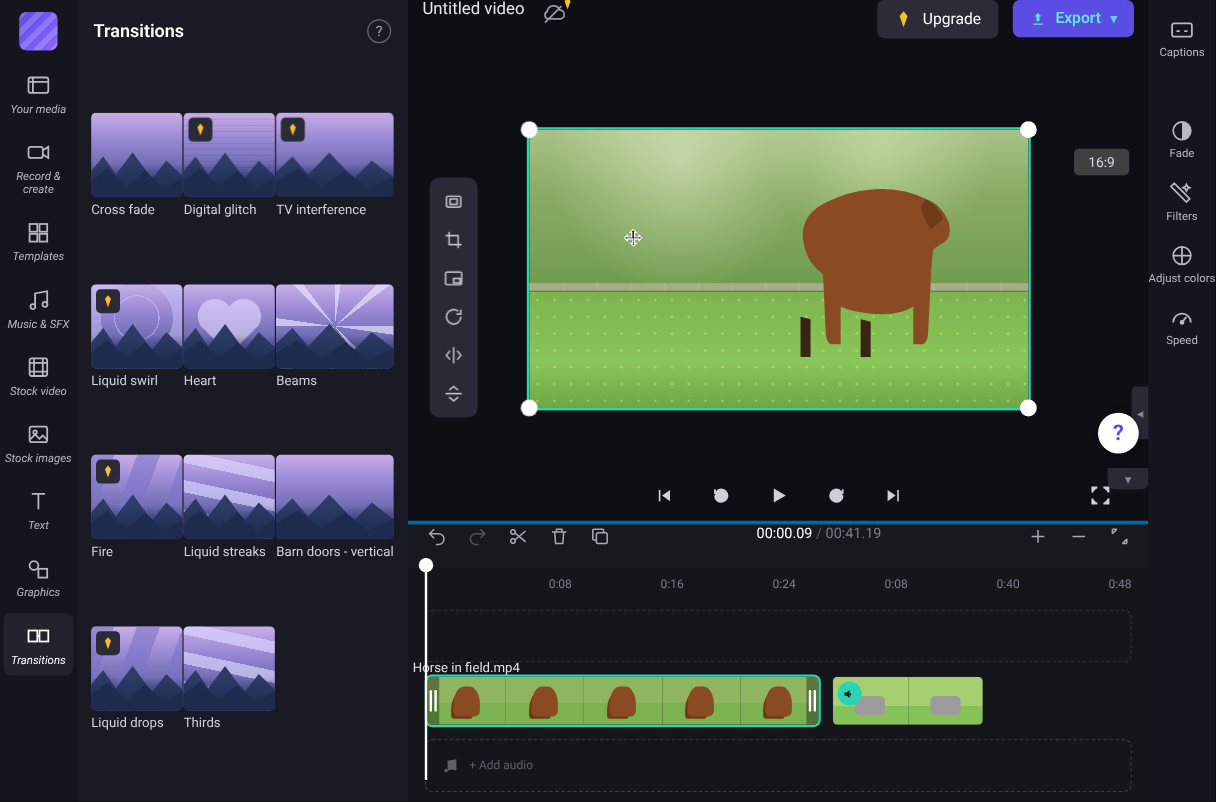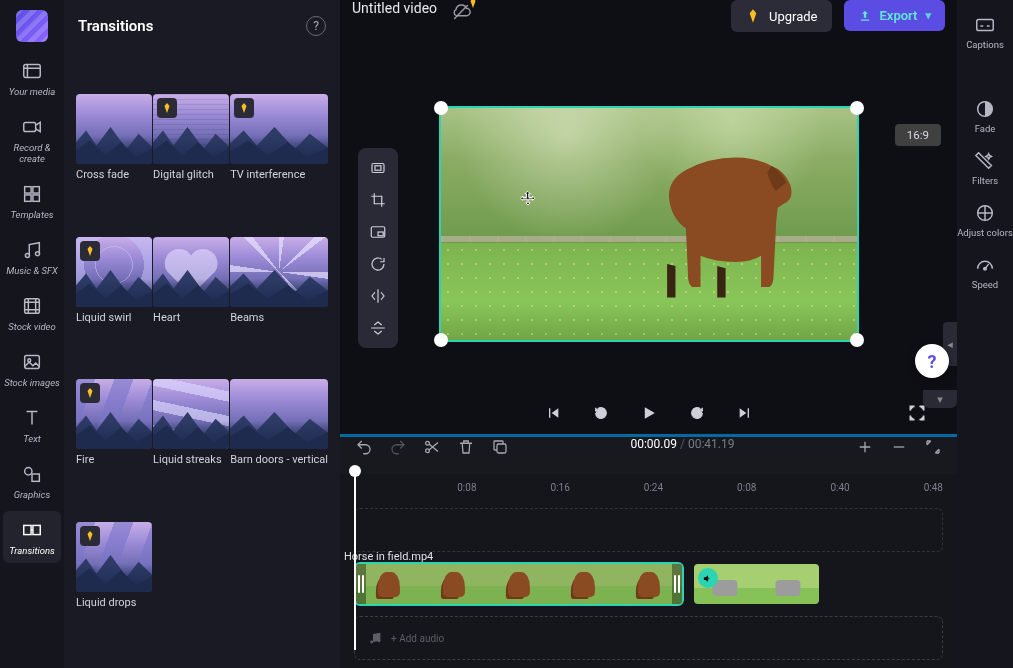--- a/index.html
+++ b/index.html
@@ -336,20 +336,29 @@
               <path d="M0 50 L0 38 L25 22 L48 40 L70 24 L92 42 L120 28 L120 50 Z" fill="#1e2a4e"></path>
             </svg></div>
           <div class="pro-badge">
             <svg viewBox="0 0 24 24">
               <path d="M12 2l5 6-5 14-5-14 5-6z"></path>
             </svg>
           </div>
         </div>
         <div class="tile-label">Liquid drops</div>
       </div>
+      <div class="tile">
+        <div class="thumb v6">
+          <div class="mtn"><svg viewBox="0 0 120 50" preserveAspectRatio="none">
+              <path d="M0 50 L0 30 L20 10 L35 28 L55 6 L78 32 L95 14 L120 34 L120 50 Z" fill="#2d3b66"></path>
+              <path d="M0 50 L0 38 L25 22 L48 40 L70 24 L92 42 L120 28 L120 50 Z" fill="#1e2a4e"></path>
+            </svg></div>
+        </div>
+        <div class="tile-label">Thirds</div>
+      </div>
     </div>
 </div>
 
 <div class="main">
 
   <div class="topbar">
     <div class="title">Untitled video</div>
     <div class="cloud">
       <svg viewBox="0 0 24 24">
           <path d="M18 16a4 4 0 0 0 0-8 6 6 0 0 0-11.5 1.5A3.5 3.5 0 0 0 7 16h11z"></path>

